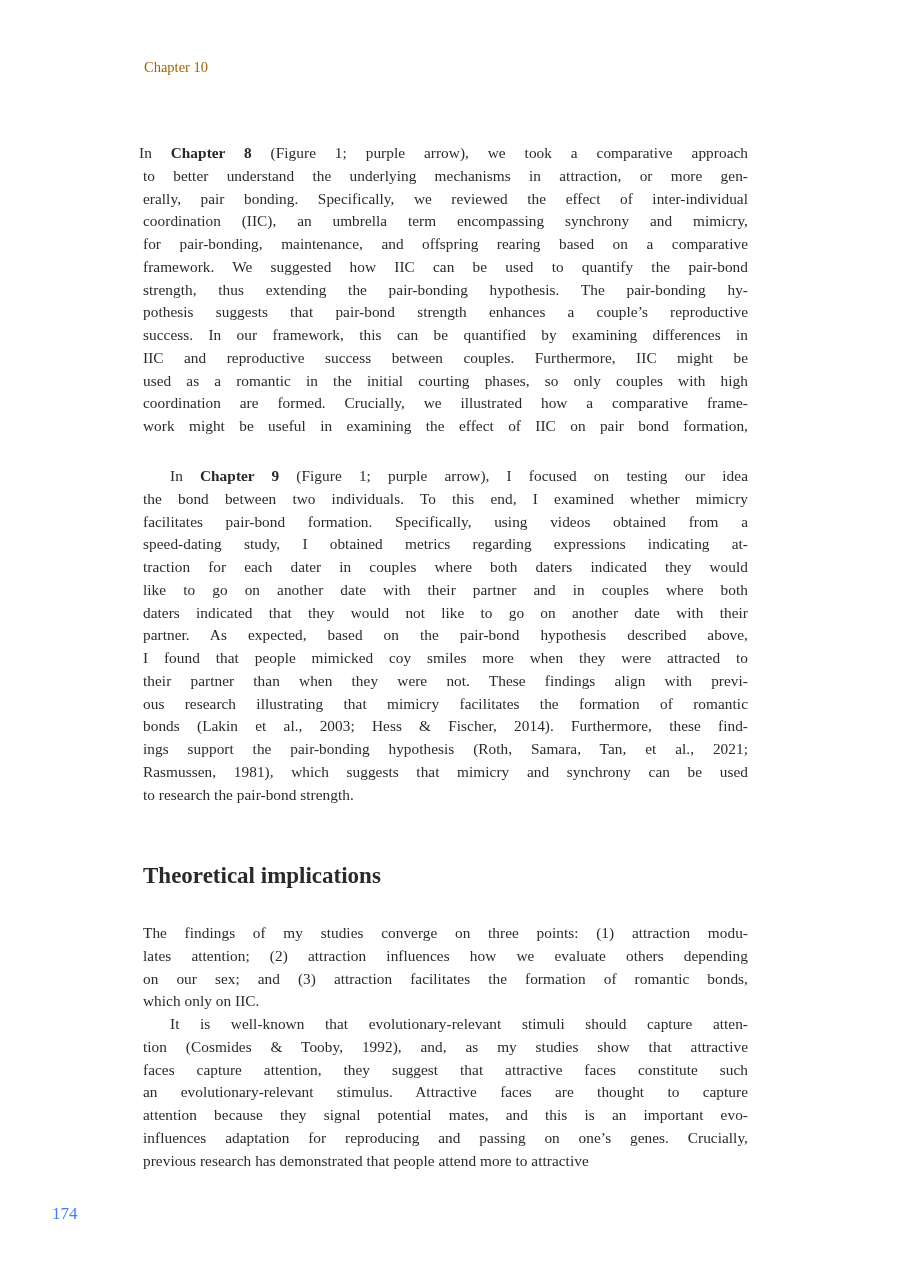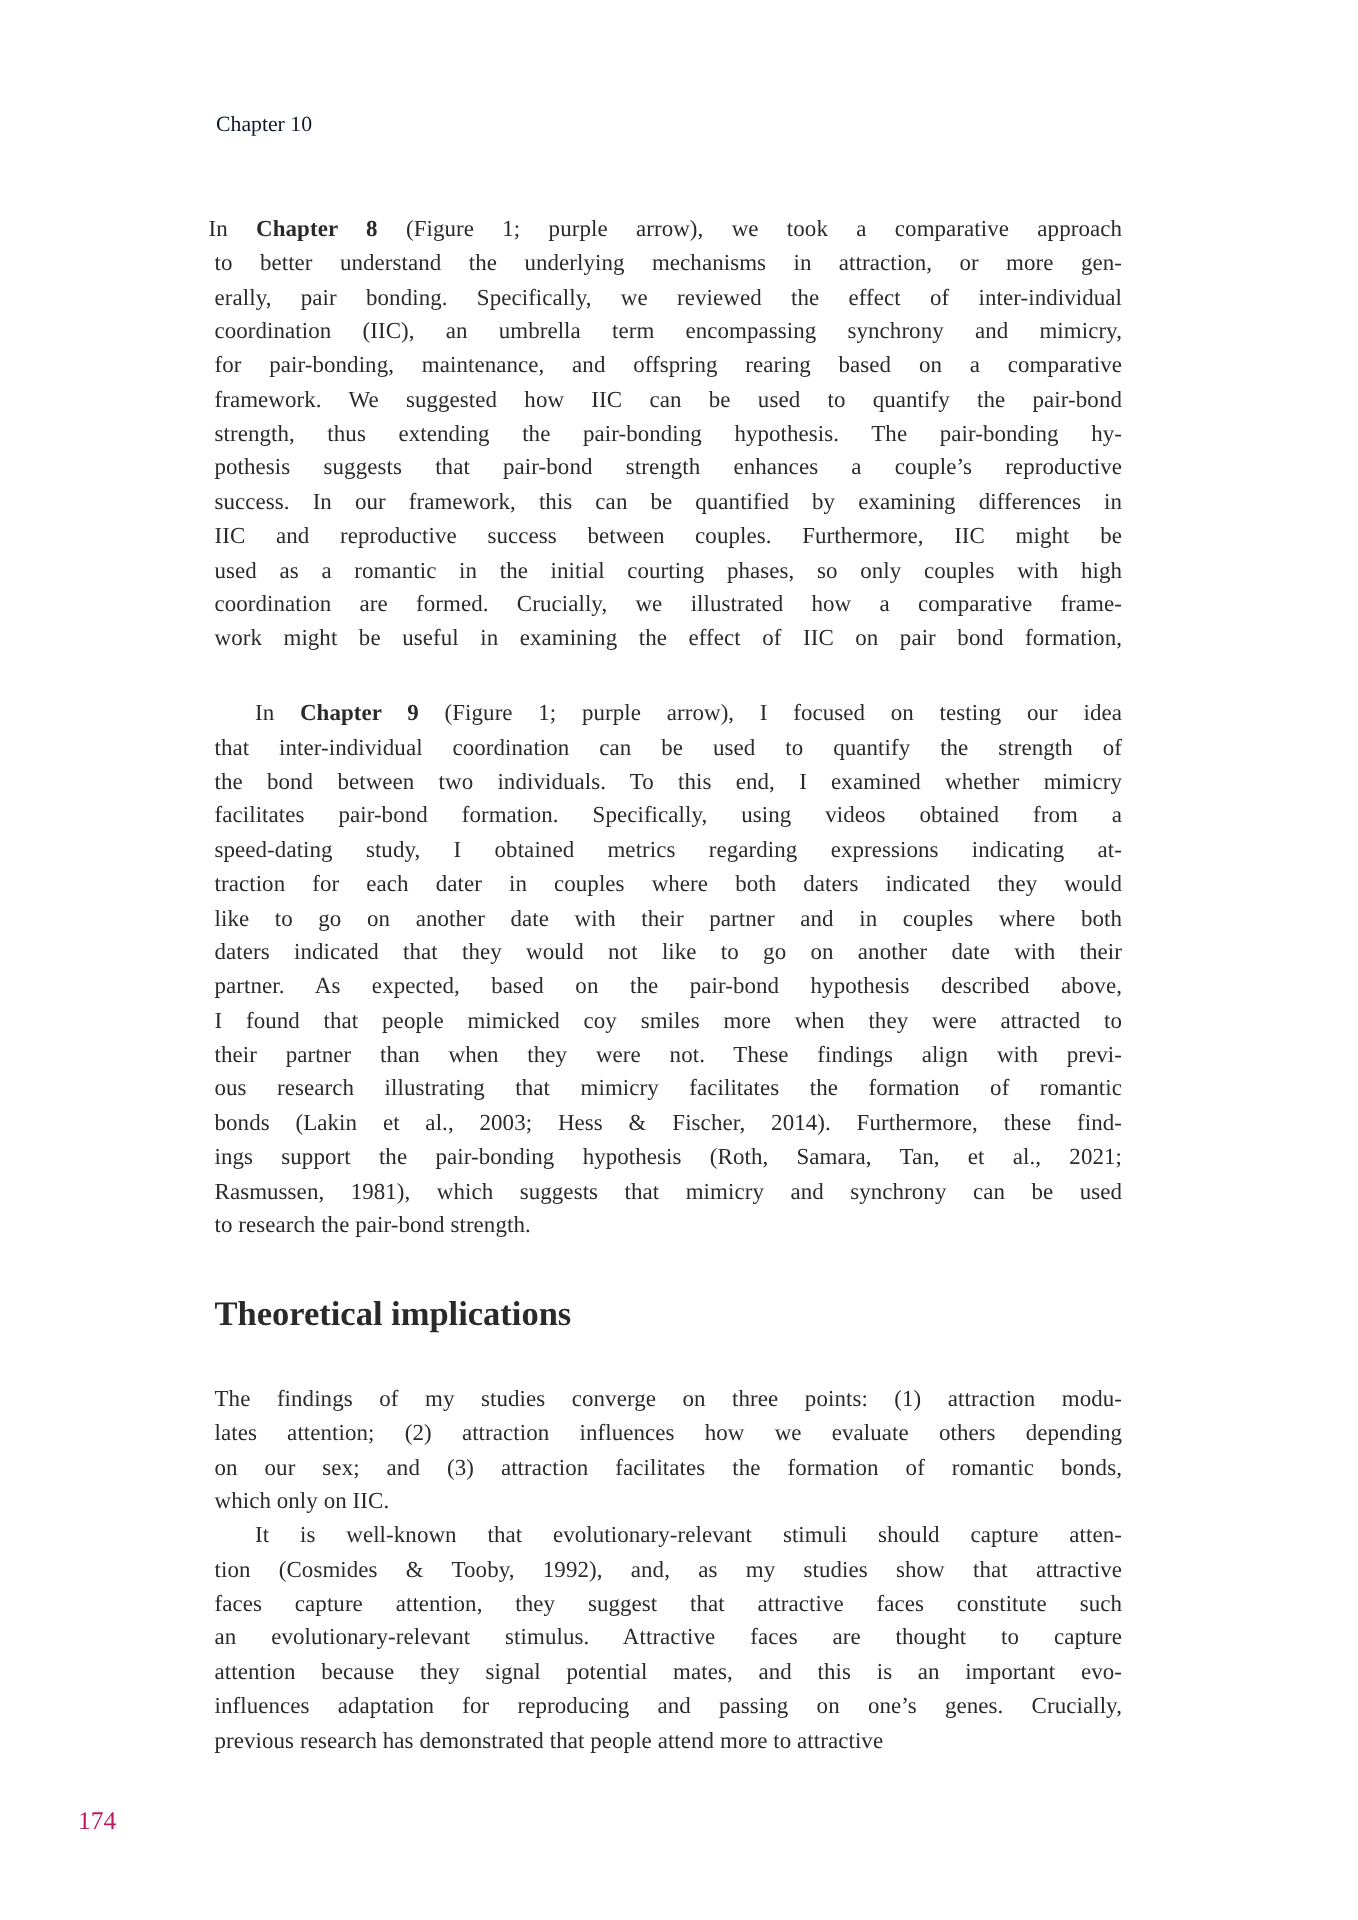--- a/index.html
+++ b/index.html
@@ -1,18 +1,18 @@
 <!DOCTYPE html>
 <html><head>
 <meta charset="utf-8">
 <style>
   html, body { margin: 0; padding: 0; background: #ffffff; }
   body { width: 905px; height: 1280px; position: relative; overflow: hidden; font-family: "DejaVu Serif", serif; color: #2a2a2a; }
-  .running-head { position: absolute; left: 144px; top: 59px; font-family: "Liberation Serif", serif; font-size: 14.5px; color: #0f172a; margin-top: 16px; }
-  .page-number { position: absolute; left: 52px; top: 1204px; font-family: "Liberation Serif", serif; font-size: 17px; color: #be185d; }
+  .running-head { position: absolute; left: 144px; top: 59px; font-family: "Liberation Serif", serif; font-size: 14.5px; color: #a16207; }
+  .page-number { position: absolute; left: 52px; top: 1204px; font-family: "Liberation Serif", serif; font-size: 17px; color: #3b82f6; }
   .col { position: absolute; left: 143px; width: 605px; }
   .line { display: block; height: 22.75px; line-height: 22.75px; font-size: 15.3px; white-space: nowrap; text-align: justify; text-align-last: justify; font-family: "Liberation Serif", serif; letter-spacing: 0.05px; }
   .line.last { text-align-last: left; }
   .line.indent { padding-left: 27px; }
   .line b { font-weight: bold; }
   #block1 { top: 142px; }
   #block2 { top: 465px; }
   #heading { position: absolute; left: 143px; top: 844px; font-family: "Liberation Serif", serif; font-weight: bold; font-size: 23px; color: #2a2a2a; }
   #block3 { top: 922px; }
   #block4 { top: 1013px; }
@@ -33,21 +33,20 @@
     <span class="line">strength, thus extending the pair-bonding hypothesis.  The pair-bonding hy-</span>
     <span class="line">pothesis suggests that pair-bond strength enhances a couple’s reproductive</span>
     <span class="line">success.  In our framework, this can be quantified by examining differences in</span>
     <span class="line">IIC and reproductive success between couples.  Furthermore, IIC might be</span>
     <span class="line">used as a romantic in the initial courting phases, so only couples with high</span>
     <span class="line">coordination are formed.  Crucially, we illustrated how a comparative frame-</span>
     <span class="line">work might be useful in examining the effect of IIC on pair bond formation,</span>
   </div>
 <div class="col" id="block2">
     <span class="line indent"><span>In </span><b>Chapter 9</b><span> (Figure 1; purple arrow), I focused on testing our idea</span></span>
-    <span class="line">that inter-individual coordination can be used to quantify the strength of</span>
     <span class="line">the bond between two individuals.  To this end, I examined whether mimicry</span>
     <span class="line">facilitates pair-bond formation.  Specifically, using videos obtained from a</span>
     <span class="line">speed-dating study, I obtained metrics regarding expressions indicating at-</span>
     <span class="line">traction for each dater in couples where both daters indicated they would</span>
     <span class="line">like to go on another date with their partner and in couples where both</span>
     <span class="line">daters indicated that they would not like to go on another date with their</span>
     <span class="line">partner.  As expected, based on the pair-bond hypothesis described above,</span>
     <span class="line">I found that people mimicked coy smiles more when they were attracted to</span>
     <span class="line">their partner than when they were not.  These findings align with previ-</span>
     <span class="line">ous research illustrating that mimicry facilitates the formation of romantic</span>

